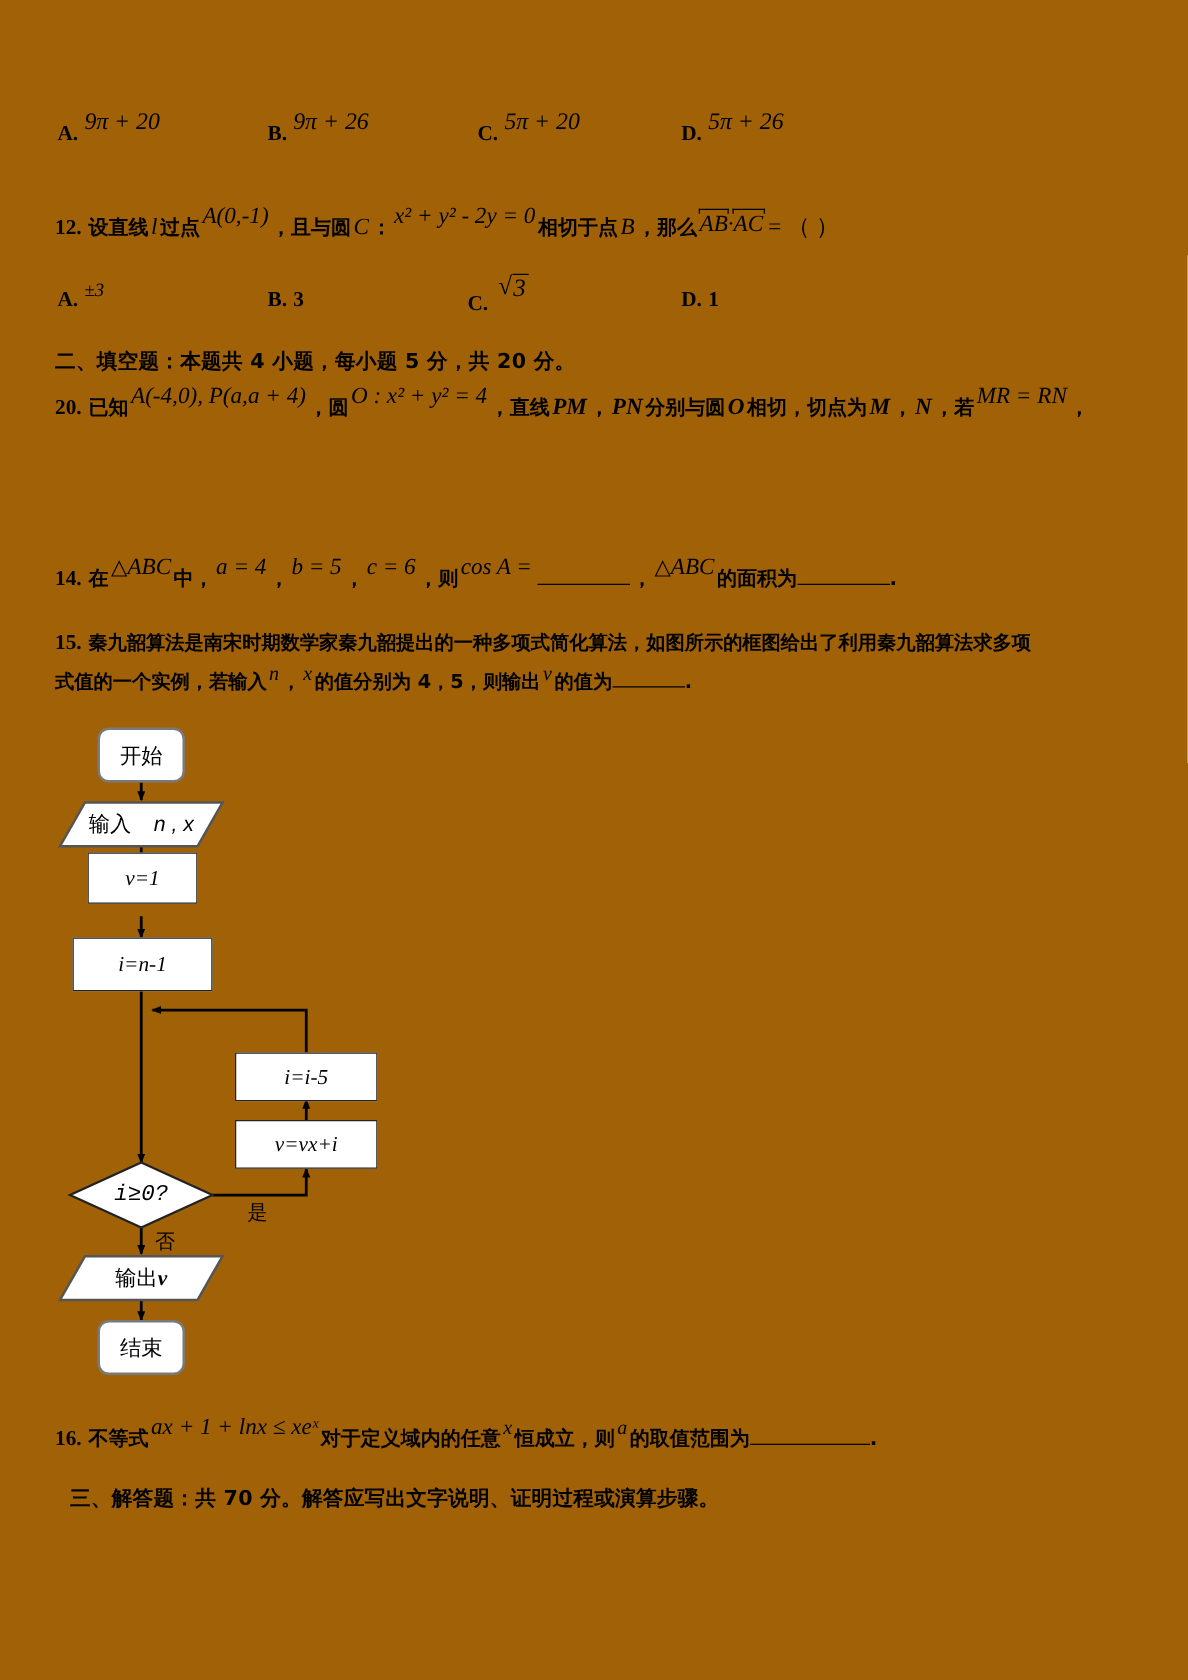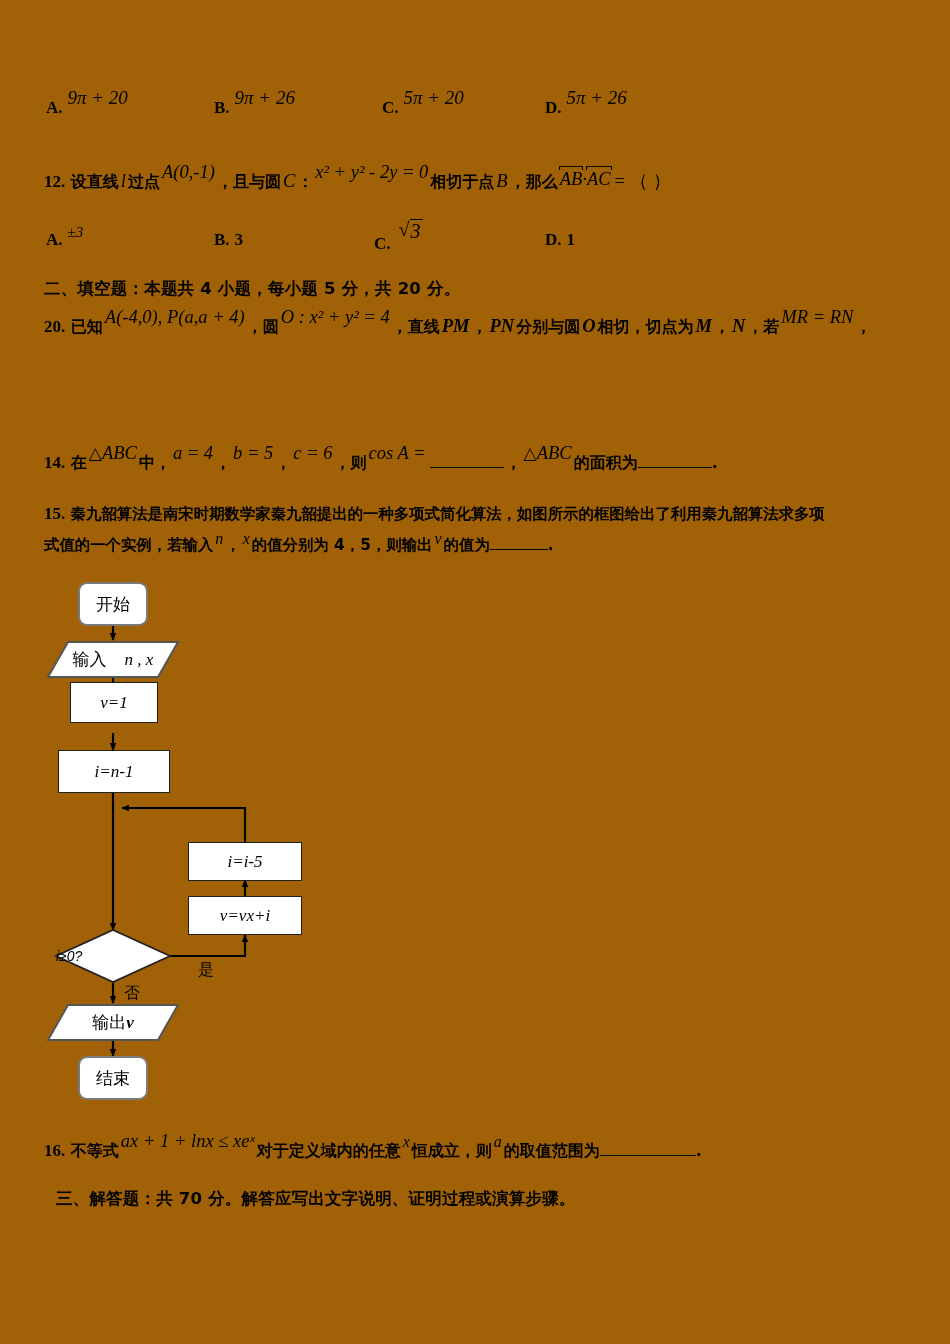--- a/index.html
+++ b/index.html
@@ -171,24 +171,24 @@
     align-items: center;
     justify-content: center;
     font-family: "DejaVu Sans", "Liberation Sans", sans-serif;
     font-size: 17px;
   }
   .fc-diamond-label {
     position: absolute;
     inset: 0;
     display: flex;
     align-items: center;
-    justify-content: flex-start;
-    font-family: Liberation Sans, sans-serif;
-    font-style: italic;
-    font-size: 14px;
+    justify-content: center;
+    font-family: Liberation Mono, monospace;
+    font-style: italic;
+    font-size: 18px;
   }
   .fc-edge-label {
     position: absolute;
     font-family: "DejaVu Sans", "Liberation Sans", sans-serif;
     font-size: 16px;
   }
   .fc-ital { font-style: italic; }
 </style>
 </head>
 <body>
@@ -286,21 +286,21 @@
 
       <polygon points="68,445 178,445 158,480 48,480" fill="#fff" stroke="#555" stroke-width="2"></polygon>
     </svg>
 
     <div class="fc-node fc-term" style="left:78px; top:22px; width:70px; height:44px;">
       <span>开始</span>
     </div>
 
     <div class="fc-para-label" style="left:48px; top:82px; width:130px; height:35px;">
       <span>输入</span>
-        <span class="fc-ital" style="font-family:Liberation Serif, serif; margin-left:18px;">n , x</span>
+        <span class="fc-ital" style="font-family:Liberation Sans, sans-serif; margin-left:18px;">n , x</span>
     </div>
 
     <div class="fc-node fc-rect" style="left:70px; top:122px; width:88px; height:41px;">
       <span class="fc-ital">v=1</span>
     </div>
 
     <div class="fc-node fc-rect" style="left:58px; top:190px; width:112px; height:43px;">
       <span class="fc-ital">i=n-1</span>
     </div>
 

